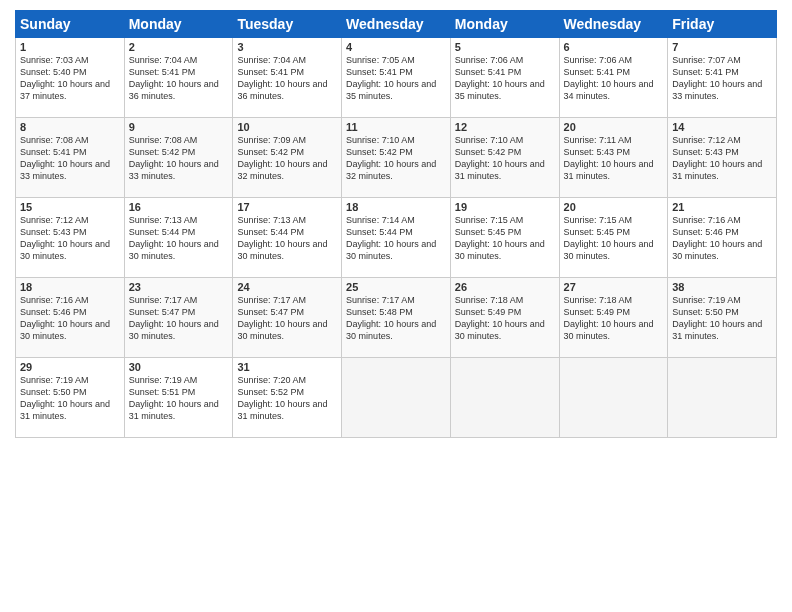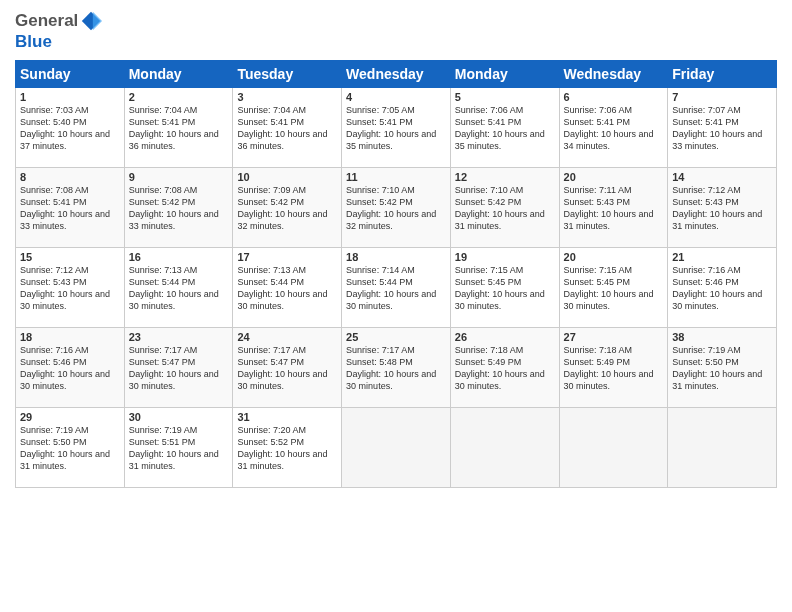--- a/index.html
+++ b/index.html
@@ -90,36 +90,20 @@
       font-size: 9px;
       line-height: 1.35;
       color: #333;
       text-align: center;
     }
   </style>
 </head>
 <body>
 
 <div class="container">
-  <div class="header">
-    <div class="logo">
-      <div class="logo-text">
-        <span class="logo-general">General</span>
-        <svg class="logo-icon" viewBox="0 0 24 24">
-          <polygon points="12,2 22,12 12,22 2,12" fill="#1565c0"></polygon>
-          <polygon points="14,2 24,12 14,22" fill="#42a5f5" opacity="0.7"></polygon>
-        </svg>
-      </div>
-      <span class="logo-blue">Blue</span>
-    </div>
-    <div class="title-block">
-      <div class="month-year"></div>
-      <div class="location"></div>
-    </div>
-  </div>
 
   <table>
     <thead>
       <tr>
 
       <th>Sunday</th>
           <th>Monday</th>
           <th>Tuesday</th>
           <th>Wednesday</th>
           <th>Monday</th>

